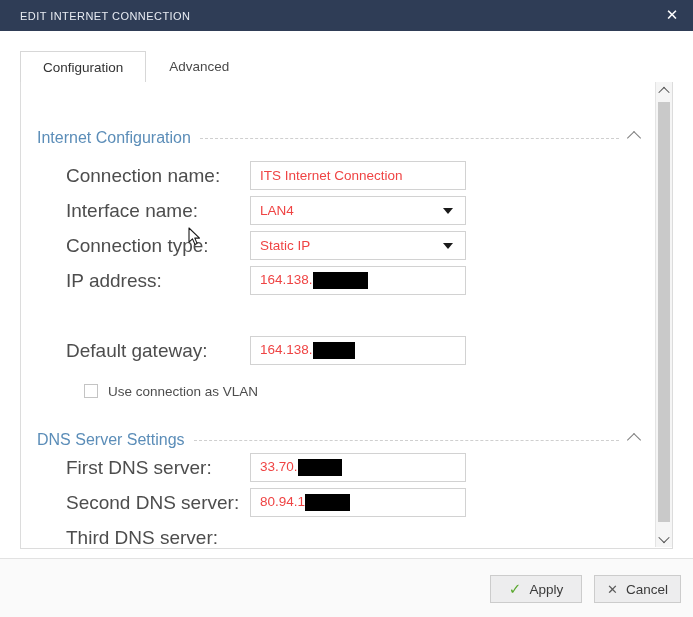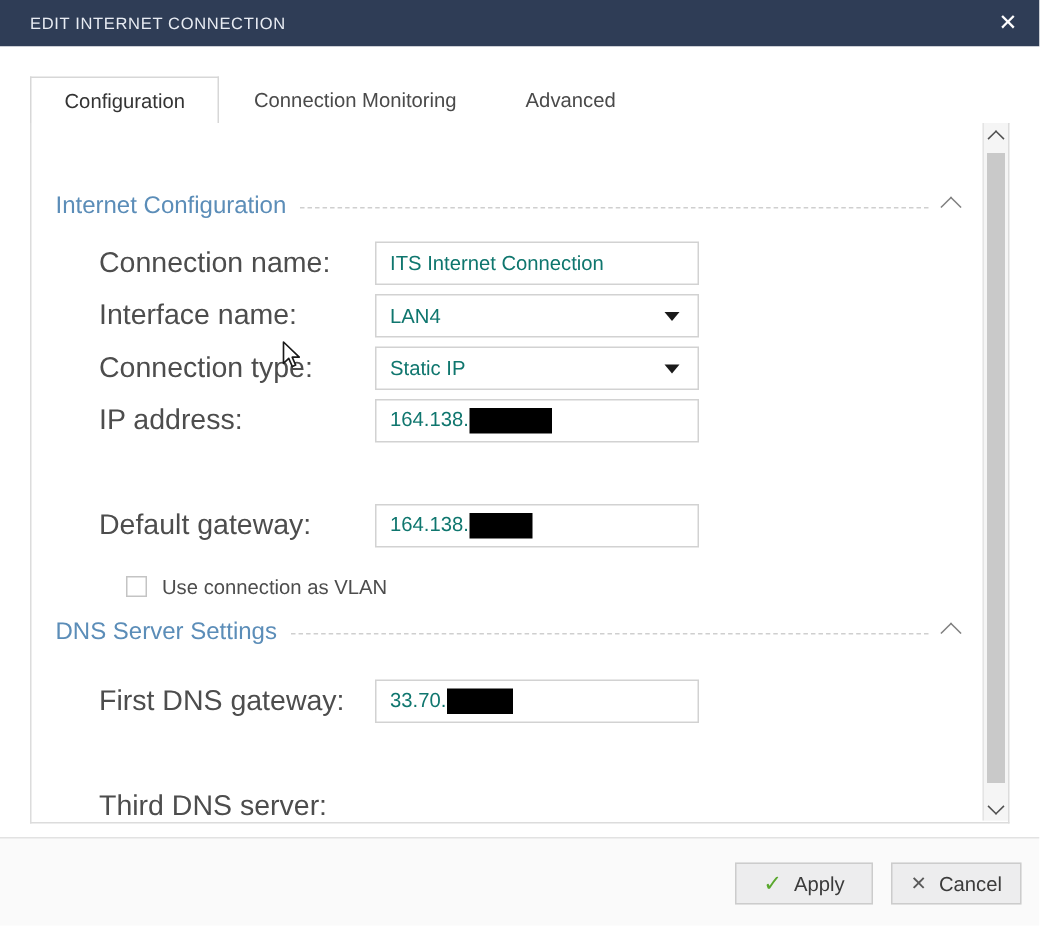--- a/index.html
+++ b/index.html
@@ -211,21 +211,21 @@
     height: 29px;
     border: 1px solid #d2d2d2;
     background: #ffffff;
     box-sizing: border-box;
     display: flex;
     align-items: center;
     cursor: text;
   }
   .field-text {
     font-size: 13.5px;
-    color: #0f766e;
+    color: #ef4444;
     margin-left: 9px;
     white-space: nowrap;
   }
   .field-text.placeholder { color: #adadad; }
   .field.select { cursor: pointer; }
   .select-arrow {
     position: absolute;
     right: 12px;
     top: 50%;
     transform: translateY(-50%);
@@ -341,23 +341,20 @@
   <span class="titlebar-close">✕</span>
 </div>
 
 <div class="dialog-body">
 
   <div class="tabstrip">
     <div class="tab active">
       <span>Configuration</span>
     </div>
     <div class="tab">
-      <span>Connection Monitoring</span>
-    </div>
-    <div class="tab">
       <span>Advanced</span>
     </div>
   </div>
 
   <div class="scrollpane">
     <div class="scroll-content">
 
       <div class="section-header" style="top:46px;">
         <span class="section-title">Internet Configuration</span>
         <span class="section-rule"></span>
@@ -400,33 +397,39 @@
         <div class="field">
           <span class="field-text"><span>164.138.</span><span class="redact" style="width:42px;"></span></span>
         </div>
       </div>
 
       <div class="check-row" style="top:298px;">
         <span class="checkbox"></span>
         <span class="check-label">Use connection as VLAN</span>
       </div>
 
-      <div class="section-header" style="top:330px;">
+      <div class="section-header" style="top:348px;">
         <span class="section-title">DNS Server Settings</span>
         <span class="section-rule"></span>
         <span class="section-chevron"></span>
       </div>
 
       <div class="row" style="top:371px;">
-        <span class="row-label">First DNS gateway:</span>
+        <span class="row-label">First DNS server:</span>
         <div class="field">
           <span class="field-text"><span>33.70.</span><span class="redact" style="width:44px;"></span></span>
         </div>
       </div>
 
+      <div class="row" style="top:406px;">
+        <span class="row-label">Second DNS server:</span>
+        <div class="field">
+          <span class="field-text"><span>80.94.1</span><span class="redact" style="width:45px;"></span></span>
+        </div>
+      </div>
 
       <div class="row" style="top:441px;">
         <span class="row-label">Third DNS server:</span>
       </div>
 
     </div>
 
     <div class="scrollbar">
       <div class="sb-btn up">
         <span class="sb-arrow up"></span>

